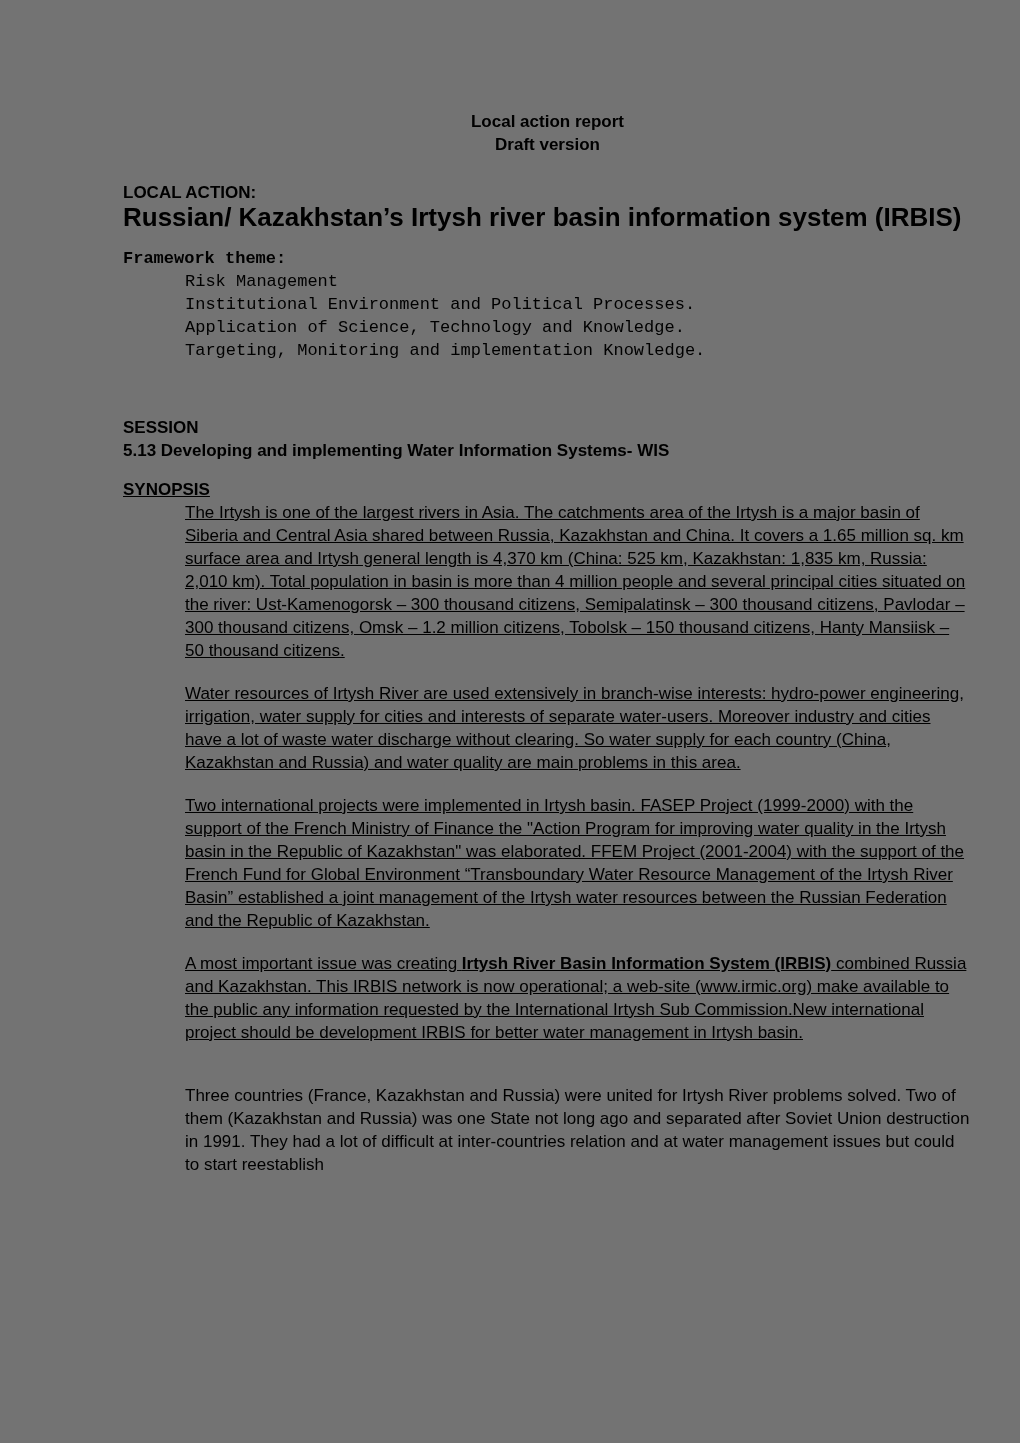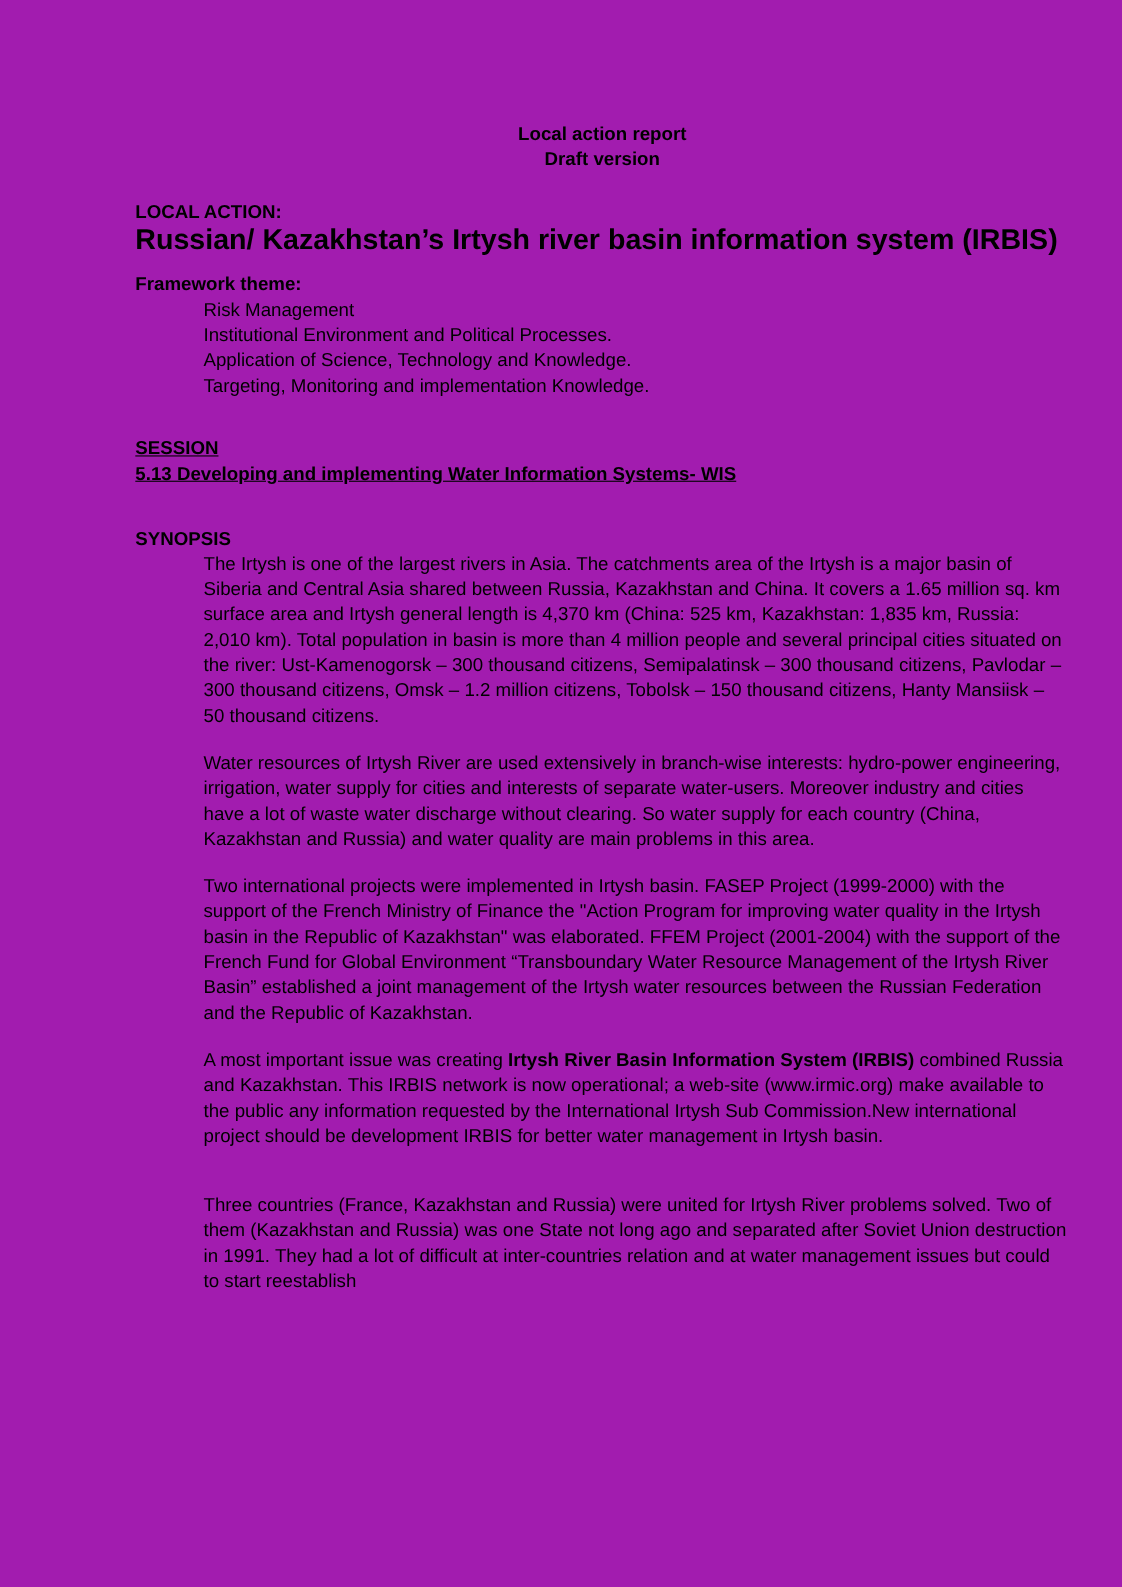--- a/index.html
+++ b/index.html
@@ -5,42 +5,42 @@
     * { box-sizing: border-box; }
     html, body {
       margin: 0;
       padding: 0;
       background: #ffffff;
     }
     .page {
       position: relative;
       width: 1020px;
       height: 1443px;
-      background: #a21caf;
+      background: #737373;
       color: #000000;
       font-family: "Liberation Sans", sans-serif;
       font-size: 17px;
       line-height: 23px;
       padding: 110px 48px 0 123px;
       overflow: hidden;
     }
     p { margin: 0; }
     .bold { font-weight: bold; }
     .center { text-align: center; }
     .indent { margin-left: 62px; }
     .main-heading {
       font-size: 26px;
       line-height: 27px;
       font-weight: bold;
       margin: 0;
     }
     .sec-local     { margin-top: 25px; }
-    .sec-framework { margin-top: 16px; }
-    .sec-session   { margin-top: 34px; text-decoration: underline; }
-    .sec-synopsis  { margin-top: 36px; }
+    .sec-framework { margin-top: 16px; font-family: Liberation Mono, monospace; }
+    .sec-session   { margin-top: 54px; }
+    .sec-synopsis  { margin-top: 16px; text-decoration: underline; }
     .sec-lessons   { margin-top: 40px; }
     .para          { margin-top: 20px; }
   </style>
 </head>
 <body>
 
 <div class="page">
 
   <div>
     <p class="bold center">Local action report</p>

